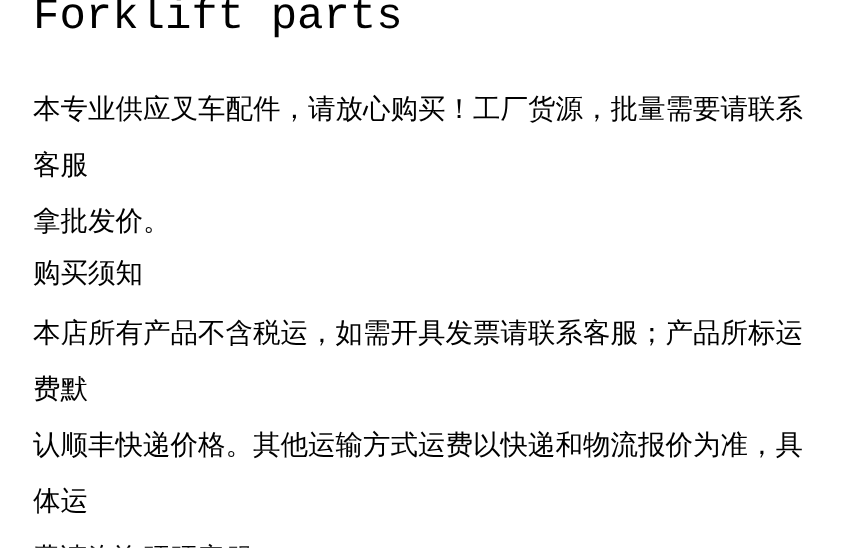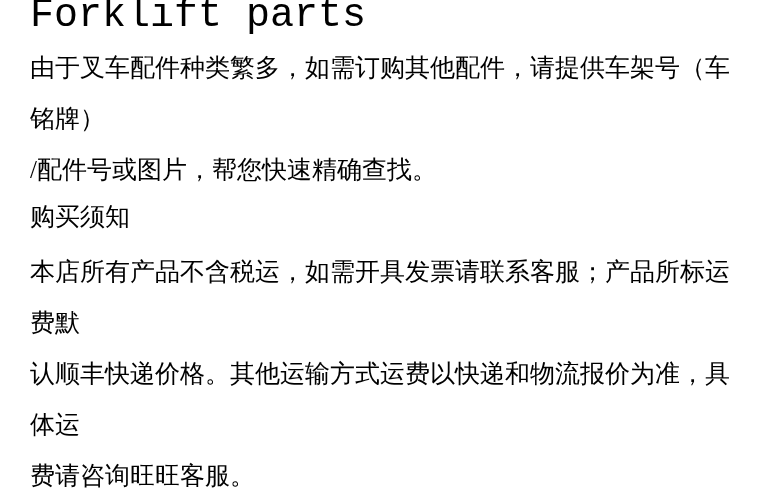--- a/index.html
+++ b/index.html
@@ -45,22 +45,22 @@
     margin: 0 0 7px 0;
     color: #000000;
   }
 </style>
 </head>
 <body>
 
 <div class="doc">
   <h1 class="page-title">Forklift parts</h1>
 
+  <p class="body-para first">本专业供应叉车配件，请放心购买！工厂货源，批量需要请联系客服
+拿批发价。</p>
 
-  <p class="body-para">由于叉车配件种类繁多，如需订购其他配件，请提供车架号（车铭牌）
-/配件号或图片，帮您快速精确查找。</p>
 
   <h2 class="section-heading">购买须知</h2>
 
   <p class="body-para">本店所有产品不含税运，如需开具发票请联系客服；产品所标运费默
 认顺丰快递价格。其他运输方式运费以快递和物流报价为准，具体运
 费请咨询旺旺客服。</p>
 </div>
 
 </body></html>

